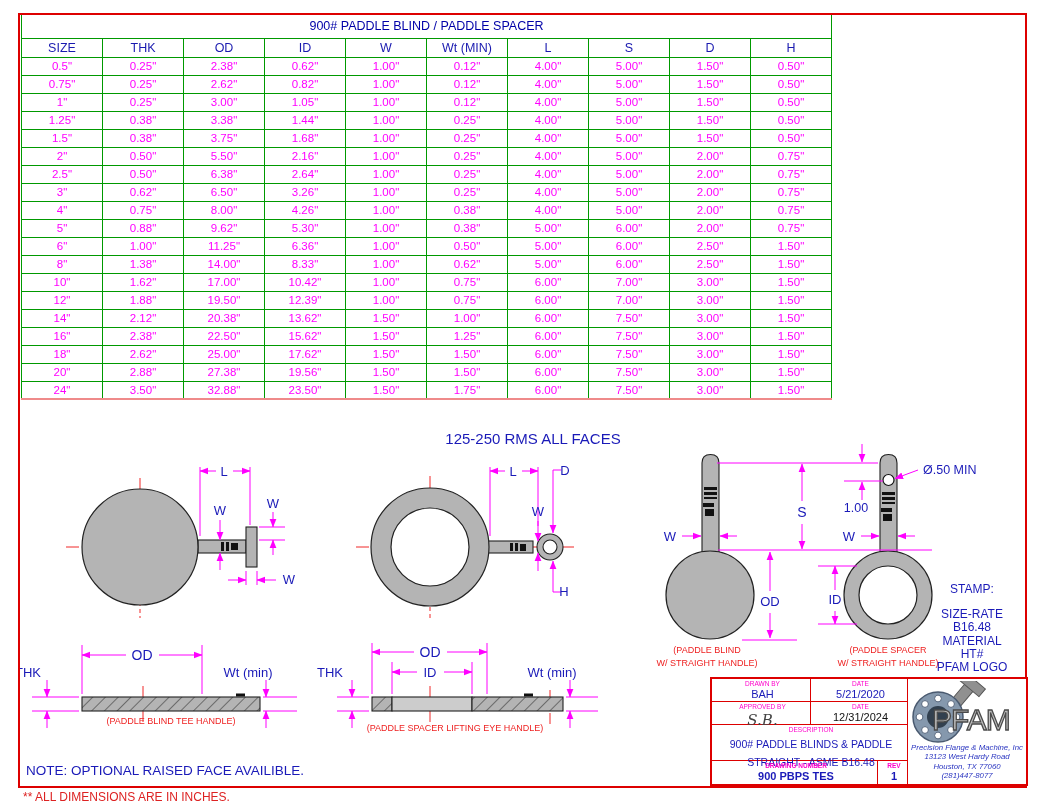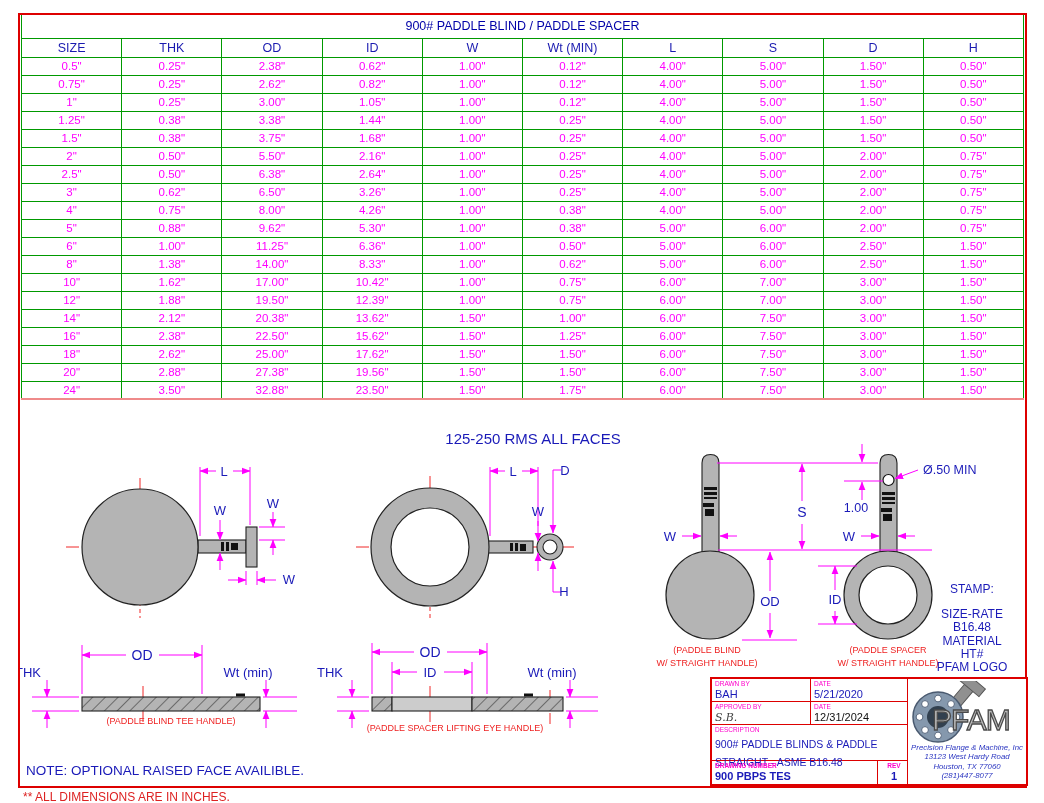--- a/index.html
+++ b/index.html
@@ -6,21 +6,21 @@
   body {
     width:1044px; height:803px; background:#ffffff; position:relative;
     font-family:"Liberation Sans", sans-serif; overflow:hidden;
   }
   .page-border {
     position:absolute; left:18px; top:13px; width:1009px; height:775px;
     border:2px solid #dd0000; pointer-events:none;
   }
   
   table.spec-table {
-    position:absolute; left:21px; top:15px; width:1003px;
+    position:absolute; left:21px; top:15px; width:811px;
     border-collapse:collapse; table-layout:fixed;
     border-bottom:2px solid #ef8a8a;
   }
   table.spec-table th, table.spec-table td {
     border:1px solid #009900; text-align:center; vertical-align:middle;
     font-size:11.5px; padding:0;
   }
   table.spec-table tr.title-row th {
     height:23px; font-size:12.5px; color:#0000a8; font-weight:normal;
     border-top:none;
@@ -53,26 +53,26 @@
   .dim-label-s  { fill:#1a1ab8; font-size:12.5px; }
   .cap { fill:#ee2222; font-size:9px; text-anchor:middle; }
   
   .title-block {
     position:absolute; left:710px; top:677px; width:318px; height:109px;
     border:2px solid #dd0000; display:flex; background:#fff;
   }
   .tb-left { width:196px; border-right:1.5px solid #dd0000; display:flex; flex-direction:column; }
   .tb-row { display:flex; border-bottom:1.5px solid #dd0000; }
   .tb-row:last-child { border-bottom:none; flex:1;font-weight:bold; }
-  .tb-cell { padding:1px 0 0 3px; }
+  .tb-cell { padding:1px 0 0 3px;text-align:center; }
   .tb-cell + .tb-cell { border-left:1.5px solid #dd0000; }
   .tb-label { display:block; font-size:6.5px; line-height:8px; color:#ff00cc; }
   .tb-value { display:block; font-size:11px; line-height:13px; color:#1a1ab8; }
   .tb-value.dark { color:#111; }
-  .tb-sign { display:block; font-family:"DejaVu Serif", serif; font-style:italic; font-size:11px; color:#444; }
+  .tb-sign { display:block; font-family:"DejaVu Serif", serif; font-style:italic; font-size:15px; color:#444; }
   .tb-desc { font-size:10.5px; line-height:13px; color:#1a1ab8; }
   .rev-cell { width:30px; text-align:center; }
   .rev-cell .tb-value { text-align:center; padding-left:0; }
   
   .tb-logo { flex:1; position:relative; overflow:hidden; }
   .pfam-name {
     position:absolute; left:24px; top:24px; font-size:30px; font-weight:normal;
     color:#bdbdbd; -webkit-text-stroke:1.3px #4a4a4a; letter-spacing:-1px;
   }
   .logo-lines {

